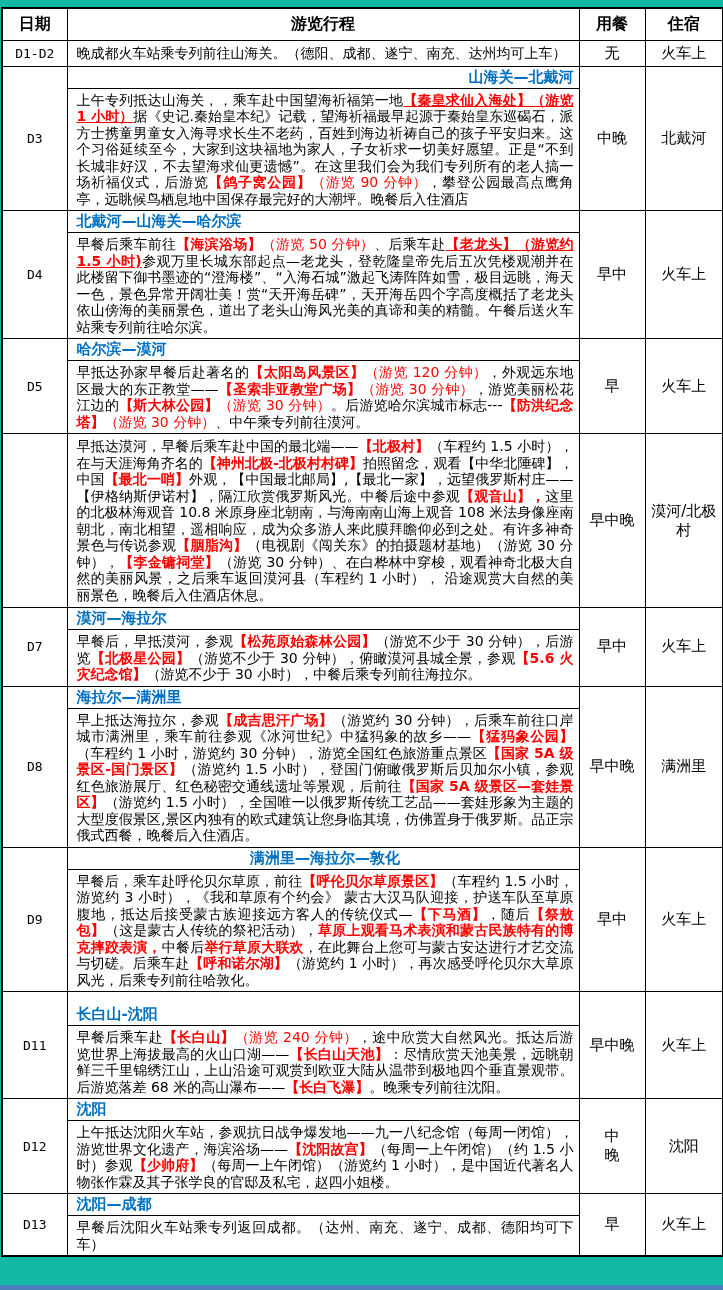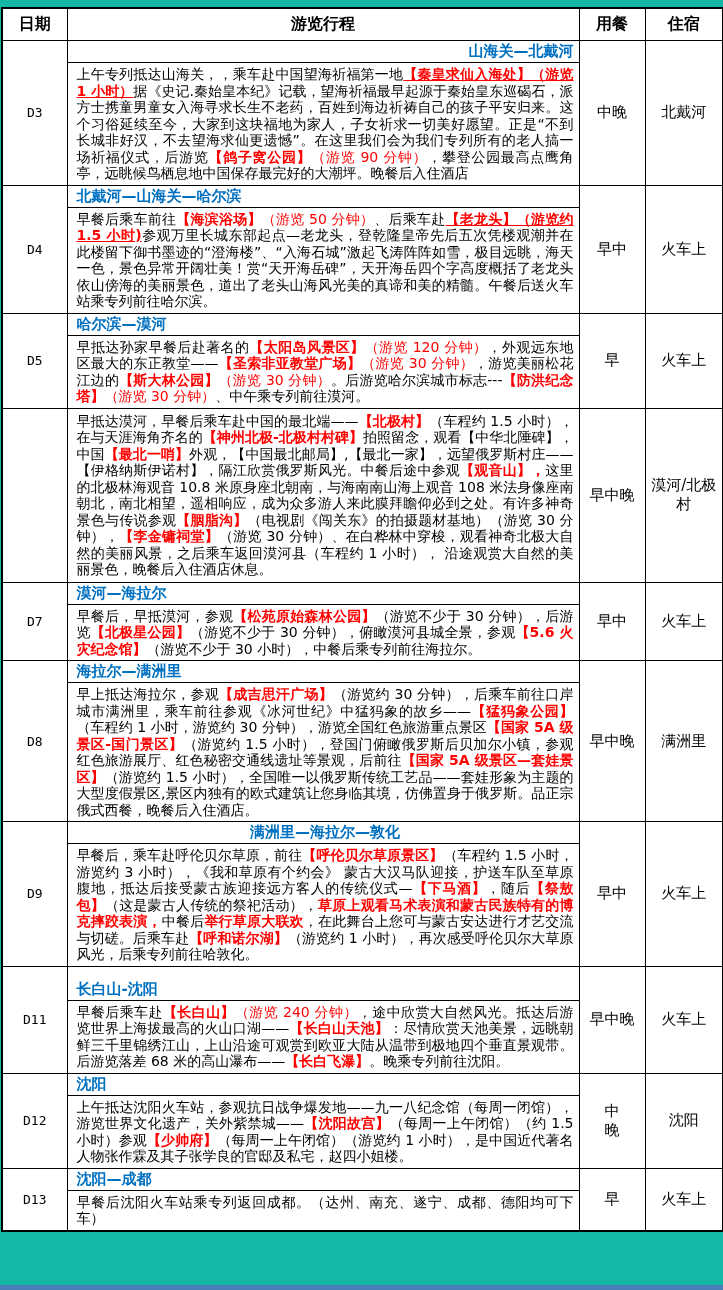--- a/index.html
+++ b/index.html
@@ -42,20 +42,28 @@
       </colgroup>
       <thead>
         <tr>
           <th>日期</th>
           <th>游览行程</th>
           <th>用餐</th>
           <th>住宿</th>
         </tr>
       </thead>
       <tbody id="rows-body">
+          <tr>
+            <td class="date">D1-D2</td>
+            <td class="itin-cell">
+              <div class="c-row solo"><span class="sg-n">晚成都火车站乘专列前往山海关。（德阳、成都、遂宁、南充、达州均可上车）</span></div>
+            </td>
+            <td class="meal">无</td>
+            <td class="stay">火车上</td>
+          </tr>
           <tr>
             <td class="date">D3</td>
             <td class="itin-cell">
               <div class="t-row" style="color: rgb(0, 112, 192); text-align: right;">山海关—北戴河</div>
               <div class="c-row"><span class="sg-n">上午专列抵达山海关，，乘车赴中国望海祈福第一地</span><span class="sg-rbu">【秦皇求仙入海处】（游览 1 小时）</span><span class="sg-n">据《史记.秦始皇本纪》记载，望海祈福最早起源于秦始皇东巡碣石，派方士携童男童女入海寻求长生不老药，百姓到海边祈祷自己的孩子平安归来。这个习俗延续至今，大家到这块福地为家人，子女祈求一切美好愿望。正是“不到长城非好汉，不去望海求仙更遗憾”。在这里我们会为我们专列所有的老人搞一场祈福仪式，后游览</span><span class="sg-rb">【鸽子窝公园】</span><span class="sg-r">（游览 90 分钟）</span><span class="sg-n">，攀登公园最高点鹰角亭，远眺候鸟栖息地中国保存最完好的大潮坪。晚餐后入住酒店</span></div>
             </td>
             <td class="meal">中晚</td>
             <td class="stay">北戴河</td>
           </tr>
           <tr>
@@ -117,21 +125,21 @@
               <div class="t-row" style="color: rgb(0, 112, 192); margin-top: 12px;">长白山-沈阳</div>
               <div class="c-row"><span class="sg-n">早餐后乘车赴</span><span class="sg-rb">【长白山】</span><span class="sg-r">（游览 240 分钟）</span><span class="sg-n">，途中欣赏大自然风光。抵达后游览世界上海拔最高的火山口湖——</span><span class="sg-rb">【长白山天池】</span><span class="sg-n">：尽情欣赏天池美景，远眺朝鲜三千里锦绣江山，上山沿途可观赏到欧亚大陆从温带到极地四个垂直景观带。后游览落差 68 米的高山瀑布——</span><span class="sg-rb">【长白飞瀑】</span><span class="sg-n">。晚乘专列前往沈阳。</span></div>
             </td>
             <td class="meal">早中晚</td>
             <td class="stay">火车上</td>
           </tr>
           <tr>
             <td class="date">D12</td>
             <td class="itin-cell">
               <div class="t-row" style="color: rgb(0, 112, 192);">沈阳</div>
-              <div class="c-row"><span class="sg-n">上午抵达沈阳火车站，参观抗日战争爆发地——九一八纪念馆（每周一闭馆），游览世界文化遗产，关外紫禁城——</span><span class="sg-rb">【沈阳故宫】</span><span class="sg-n">（每周一上午闭馆）（约 1.5 小时）参观</span><span class="sg-rb">【少帅府】</span><span class="sg-n">（每周一上午闭馆）（游览约 1 小时），是中国近代著名人物张作霖及其子张学良的官邸及私宅，赵四小姐楼。</span></div>
+              <div class="c-row"><span class="sg-n">上午抵达沈阳火车站，参观抗日战争爆发地——九一八纪念馆（每周一闭馆），游览世界文化遗产，海滨浴场——</span><span class="sg-rb">【沈阳故宫】</span><span class="sg-n">（每周一上午闭馆）（约 1.5 小时）参观</span><span class="sg-rb">【少帅府】</span><span class="sg-n">（每周一上午闭馆）（游览约 1 小时），是中国近代著名人物张作霖及其子张学良的官邸及私宅，赵四小姐楼。</span></div>
             </td>
             <td class="meal">中
 晚</td>
             <td class="stay">沈阳</td>
           </tr>
           <tr>
             <td class="date">D13</td>
             <td class="itin-cell">
               <div class="t-row" style="color: rgb(0, 112, 192);">沈阳—成都</div>
               <div class="c-row"><span class="sg-n">早餐后沈阳火车站乘专列返回成都。（达州、南充、遂宁、成都、德阳均可下车）</span></div>

